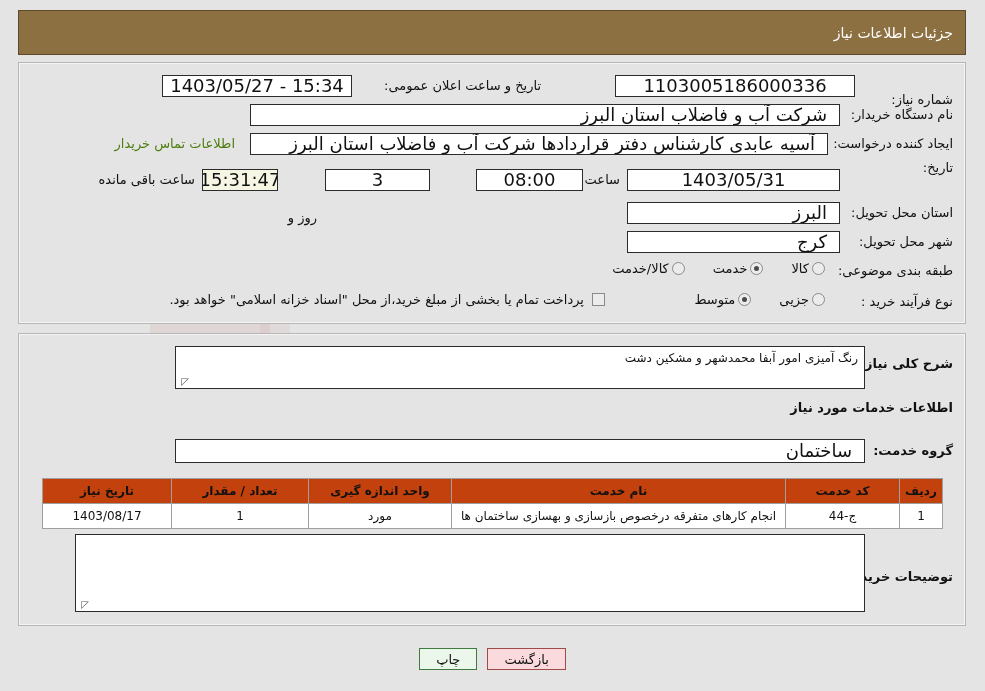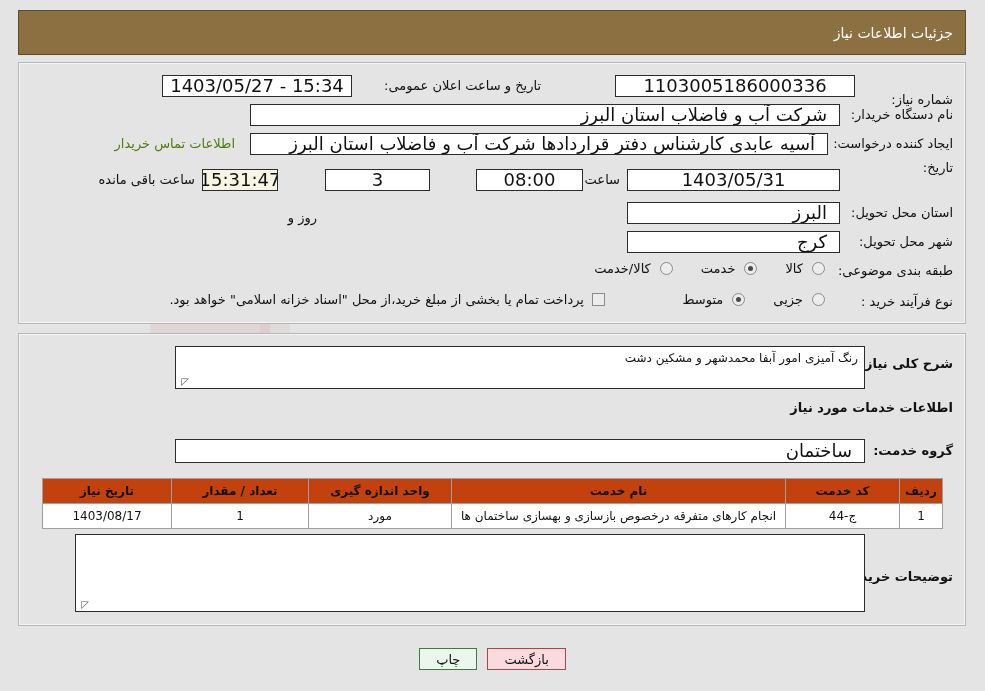--- a/index.html
+++ b/index.html
@@ -72,21 +72,21 @@
     position:relative;vertical-align:middle;
   }
   .radio.on::after{
     content:"";position:absolute;left:3px;top:3px;
     width:5px;height:5px;border-radius:50%;background:#4a4a4a;
   }
   .chk{
     width:13px;height:13px;border:1px solid #8a8a8a;background:#ececec;
     box-sizing:border-box;display:inline-block;vertical-align:middle;
   }
-  .opt{display:flex;align-items:center;gap:9px;margin-left:28px;}
+  .opt{display:flex;align-items:center;gap:3px;margin-left:28px;}
   .opt .lbl{font-size:13px;}
 
   .link{color:#4d7c0f;font-size:13px;cursor:pointer;white-space:nowrap;}
 
   .ta{
     background:#fff;border:1px solid #2b2b2b;box-sizing:border-box;
     font-size:12px;color:#111;padding:4px 6px;position:relative;
     overflow:hidden;
   }
   .ta .grip{

